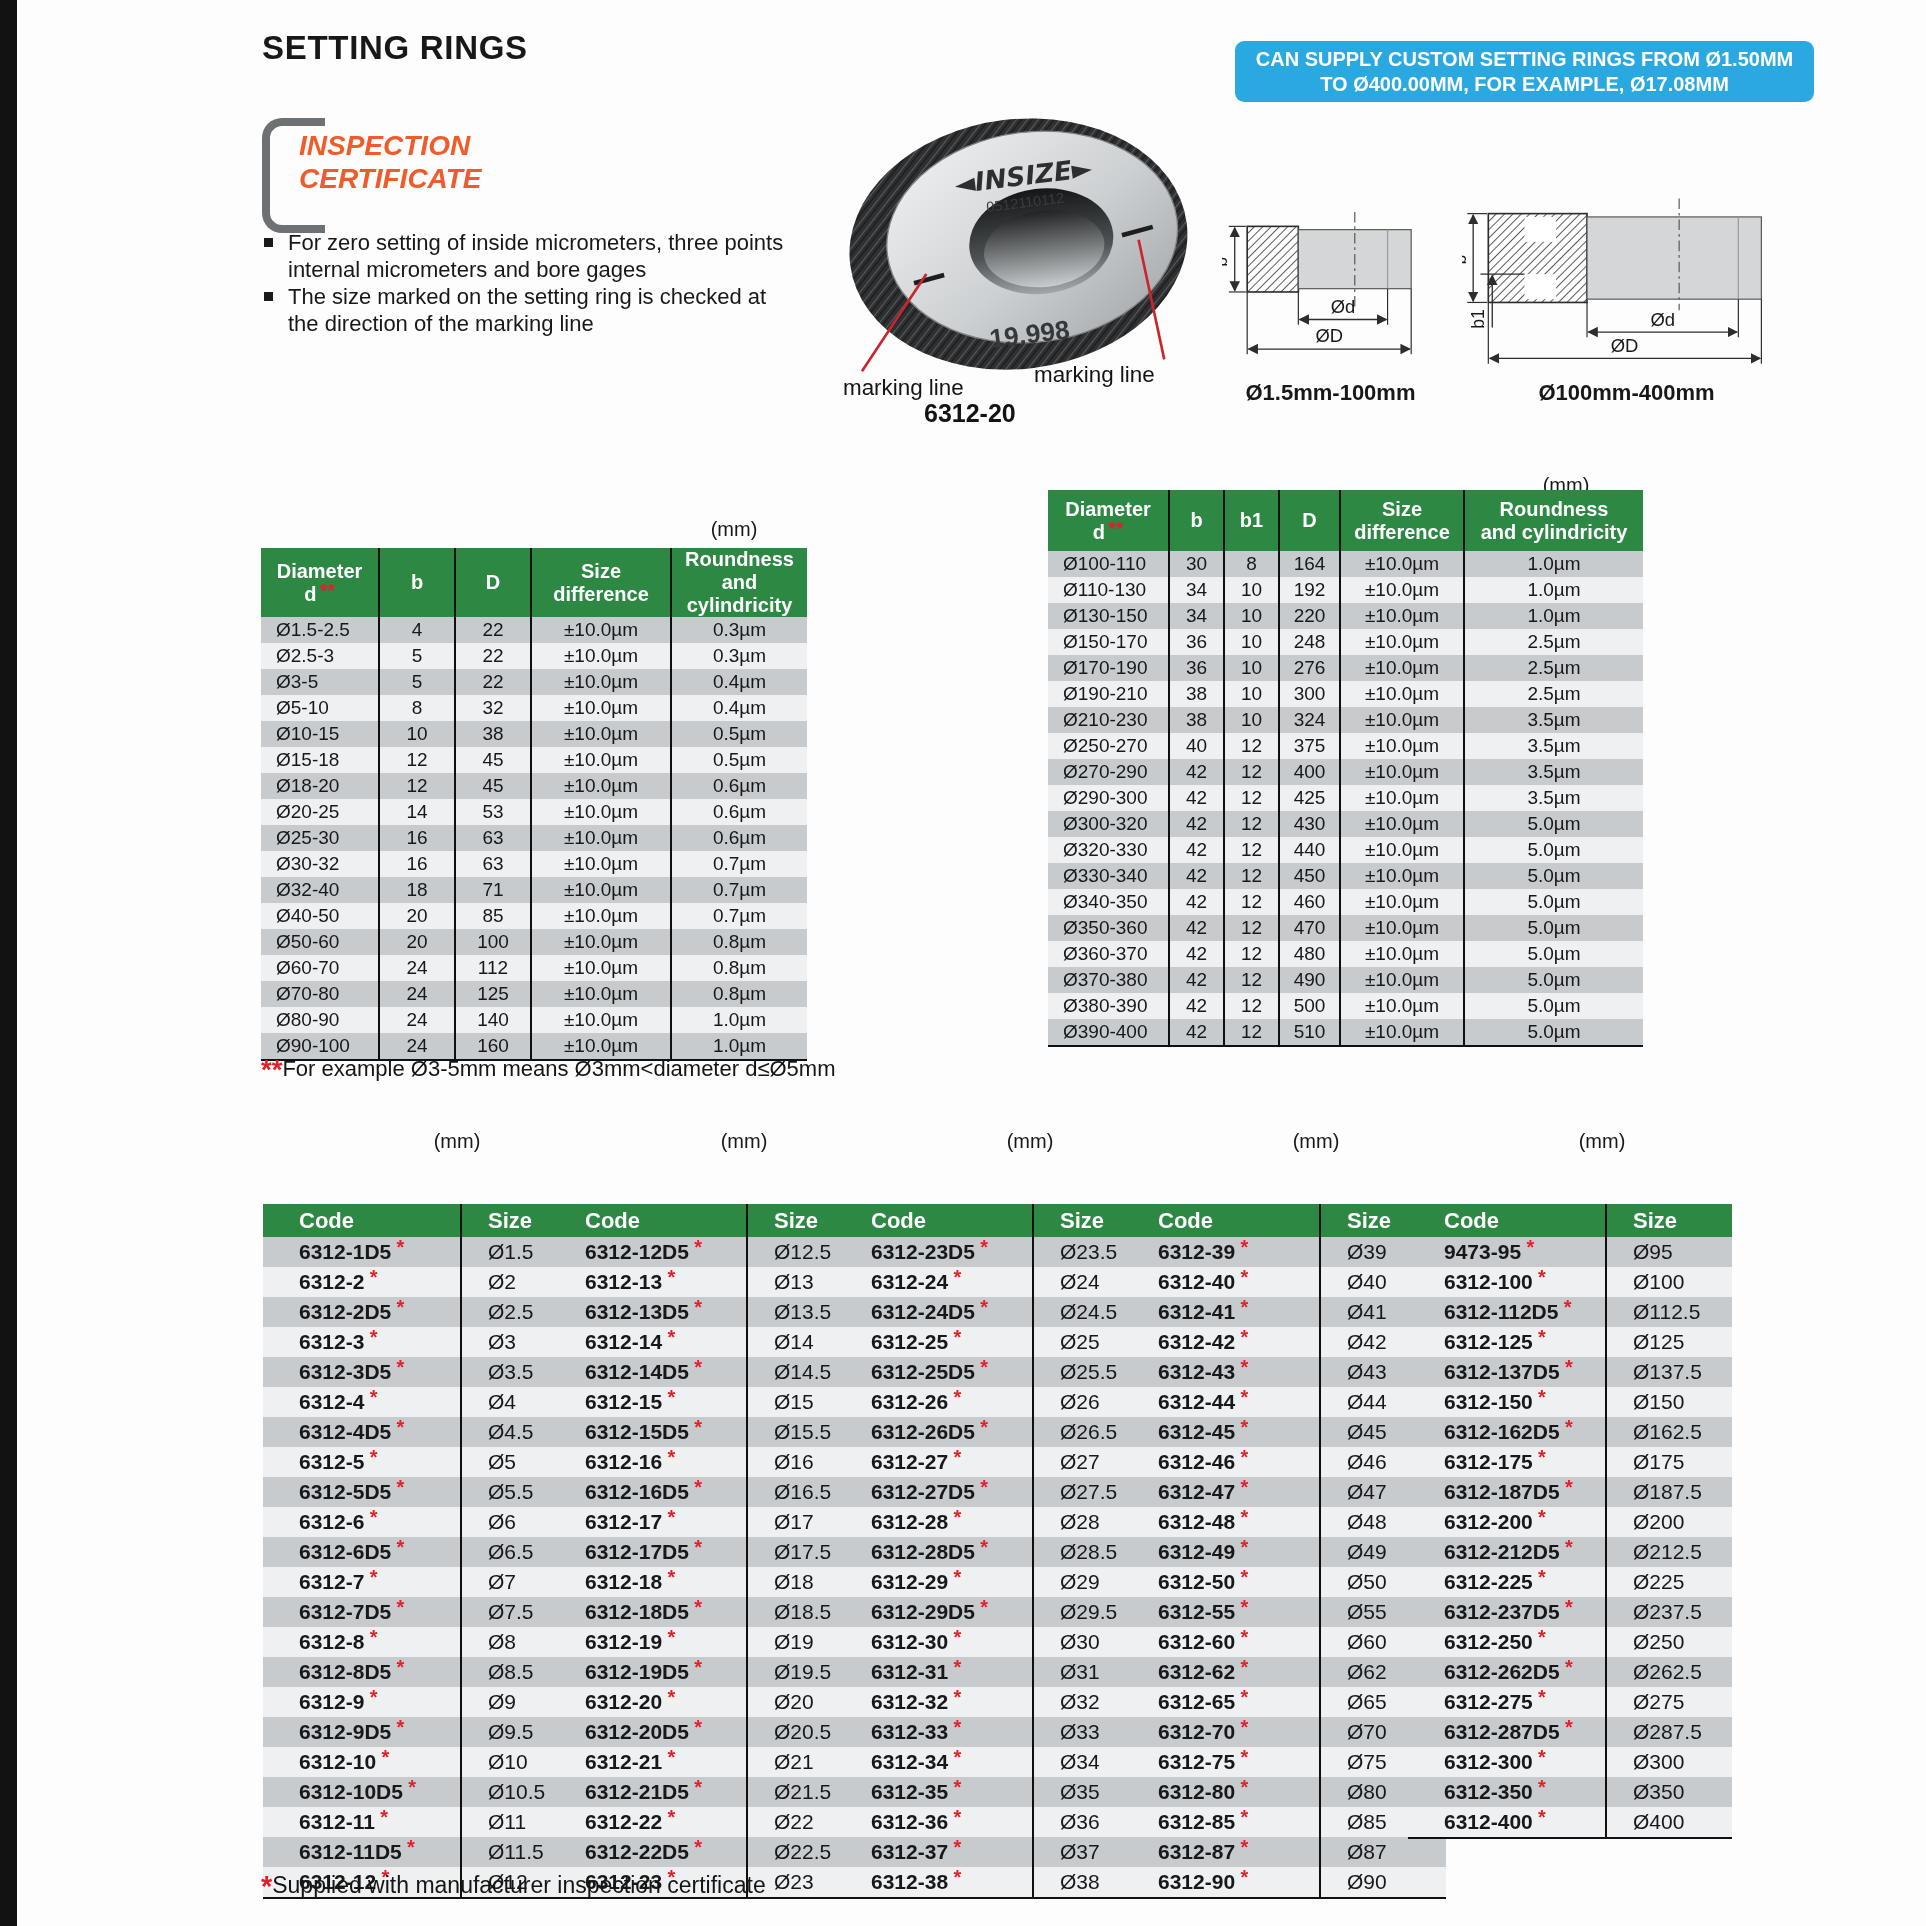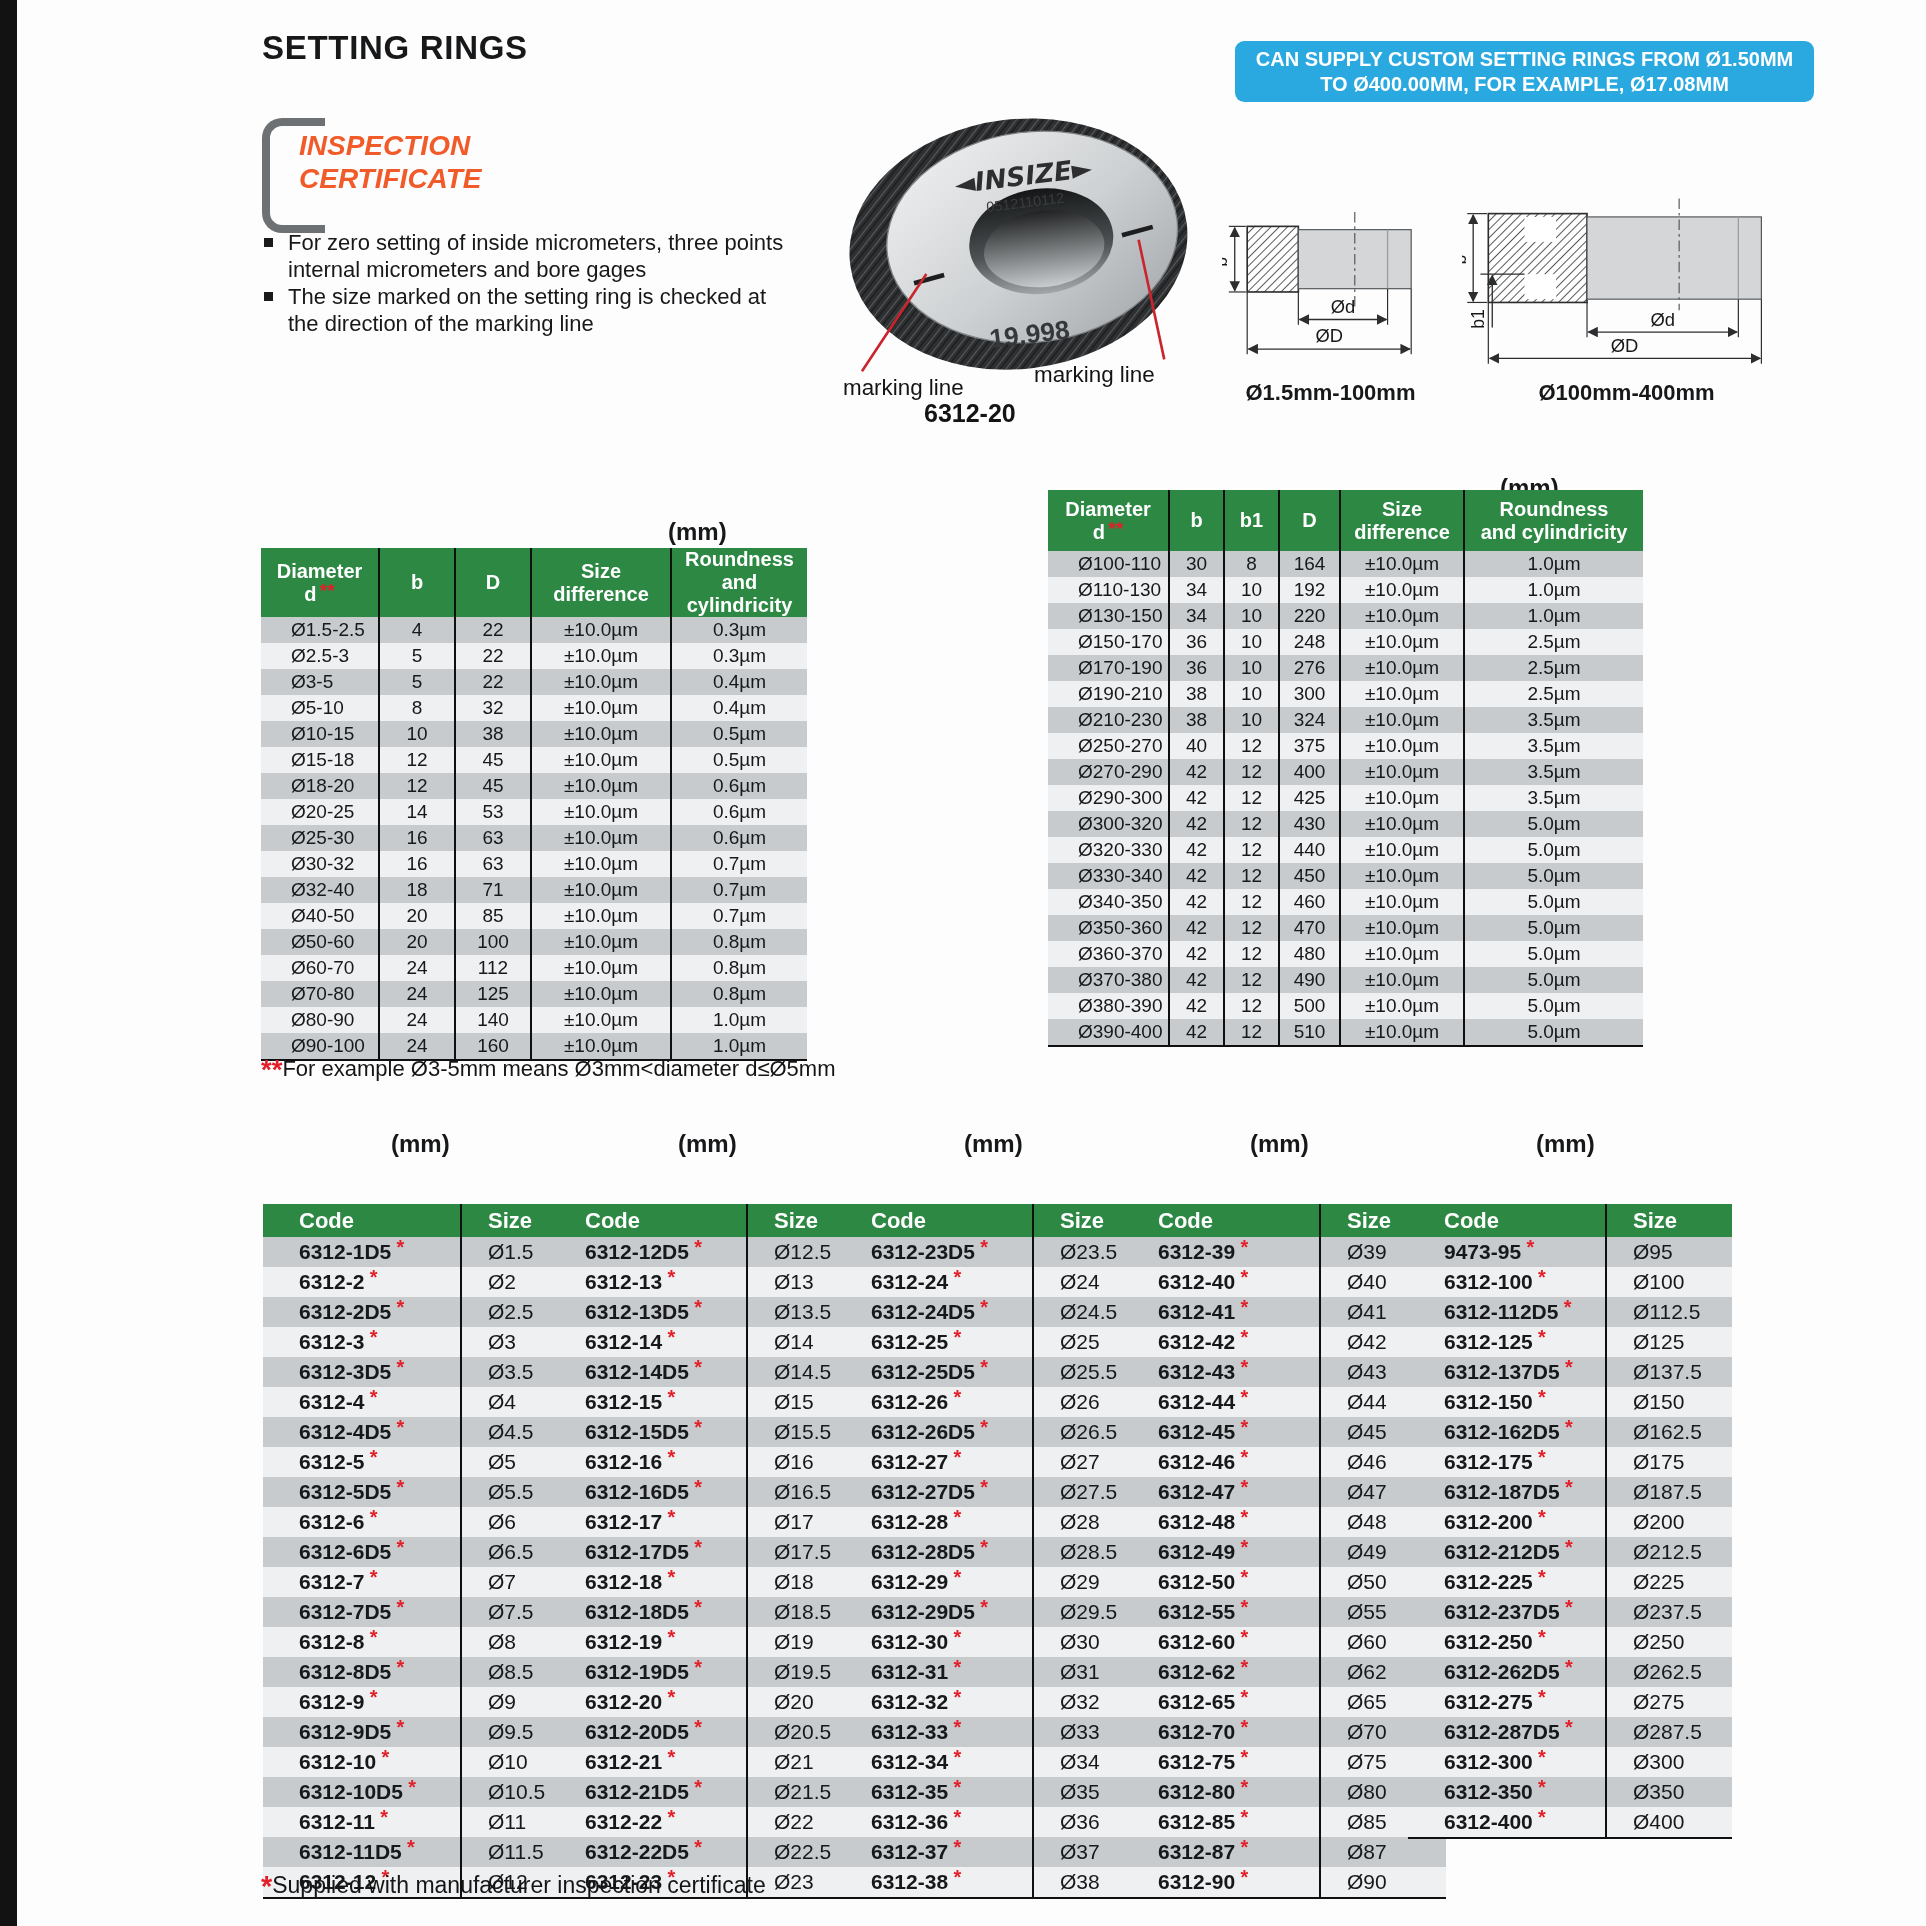--- a/index.html
+++ b/index.html
@@ -31,35 +31,35 @@
   .lbl{position:absolute;font-size:22.4px;color:#141414;}
   .lbl-mark-left{left:843px;top:375px;}
   .lbl-mark-right{left:1034px;top:362px;}
   .lbl-code{left:924px;top:399px;font-size:25px;font-weight:700;}
 
   .diagA{position:absolute;left:1222px;top:208px;width:217px;height:164px;}
   .diagB{position:absolute;left:1462px;top:197px;width:329px;height:178px;}
   .capA{position:absolute;left:1222px;top:380px;width:217px;text-align:center;font-size:22px;font-weight:700;}
   .capB{position:absolute;left:1462px;top:380px;width:329px;text-align:center;font-size:22px;font-weight:700;}
 
-  .unit{position:absolute;width:132px;font-size:24px;font-weight:700;text-align:left;}
+  .unit{position:absolute;width:132px;font-size:20px;font-weight:400;text-align:center;}
   .u-spec-s{left:668px;top:518px;}
   .u-spec-l{left:1500px;top:474px;}
   .u-c0{left:391px;top:1130px;}.u-c1{left:678px;top:1130px;}.u-c2{left:964px;top:1130px;}
   .u-c3{left:1250px;top:1130px;}.u-c4{left:1536px;top:1130px;}
 
   table{border-collapse:collapse;table-layout:fixed;}
   .spec{border-bottom:2px solid #101010;}
   .spec th{background:var(--green);color:#fff;font-size:20px;font-weight:700;line-height:23px;
     height:61px;vertical-align:middle;text-align:center;padding:0;}
   .spec td{font-size:19px;text-align:center;padding:0;}
   .spec td+td,.spec th+th{border-left:2px solid #101010;}
   .spec tbody tr:nth-child(odd){background:var(--rowA);}
   .spec tbody tr:nth-child(even){background:var(--rowB);}
-  .spec td:first-child{text-align:left;padding-left:30px;}
+  .spec td:first-child{text-align:left;padding-left:15px;}
   .spec-small{width:538px;} .spec-small td{height:26px;}
   .spec-small th:nth-child(1),.spec-small td:nth-child(1){width:117px;}
   .spec-small th:nth-child(2),.spec-small td:nth-child(2){width:74px;}
   .spec-small th:nth-child(3),.spec-small td:nth-child(3){width:74px;}
   .spec-small th:nth-child(4),.spec-small td:nth-child(4){width:138px;}
   .spec-small th:nth-child(5),.spec-small td:nth-child(5){width:135px;}
   .spec-large{width:583px;} .spec-large td{height:26px;}
   .spec-large th:nth-child(1),.spec-large td:nth-child(1){width:120px;}
   .spec-large th:nth-child(2),.spec-large td:nth-child(2){width:53px;}
   .spec-large th:nth-child(3),.spec-large td:nth-child(3){width:53px;}

